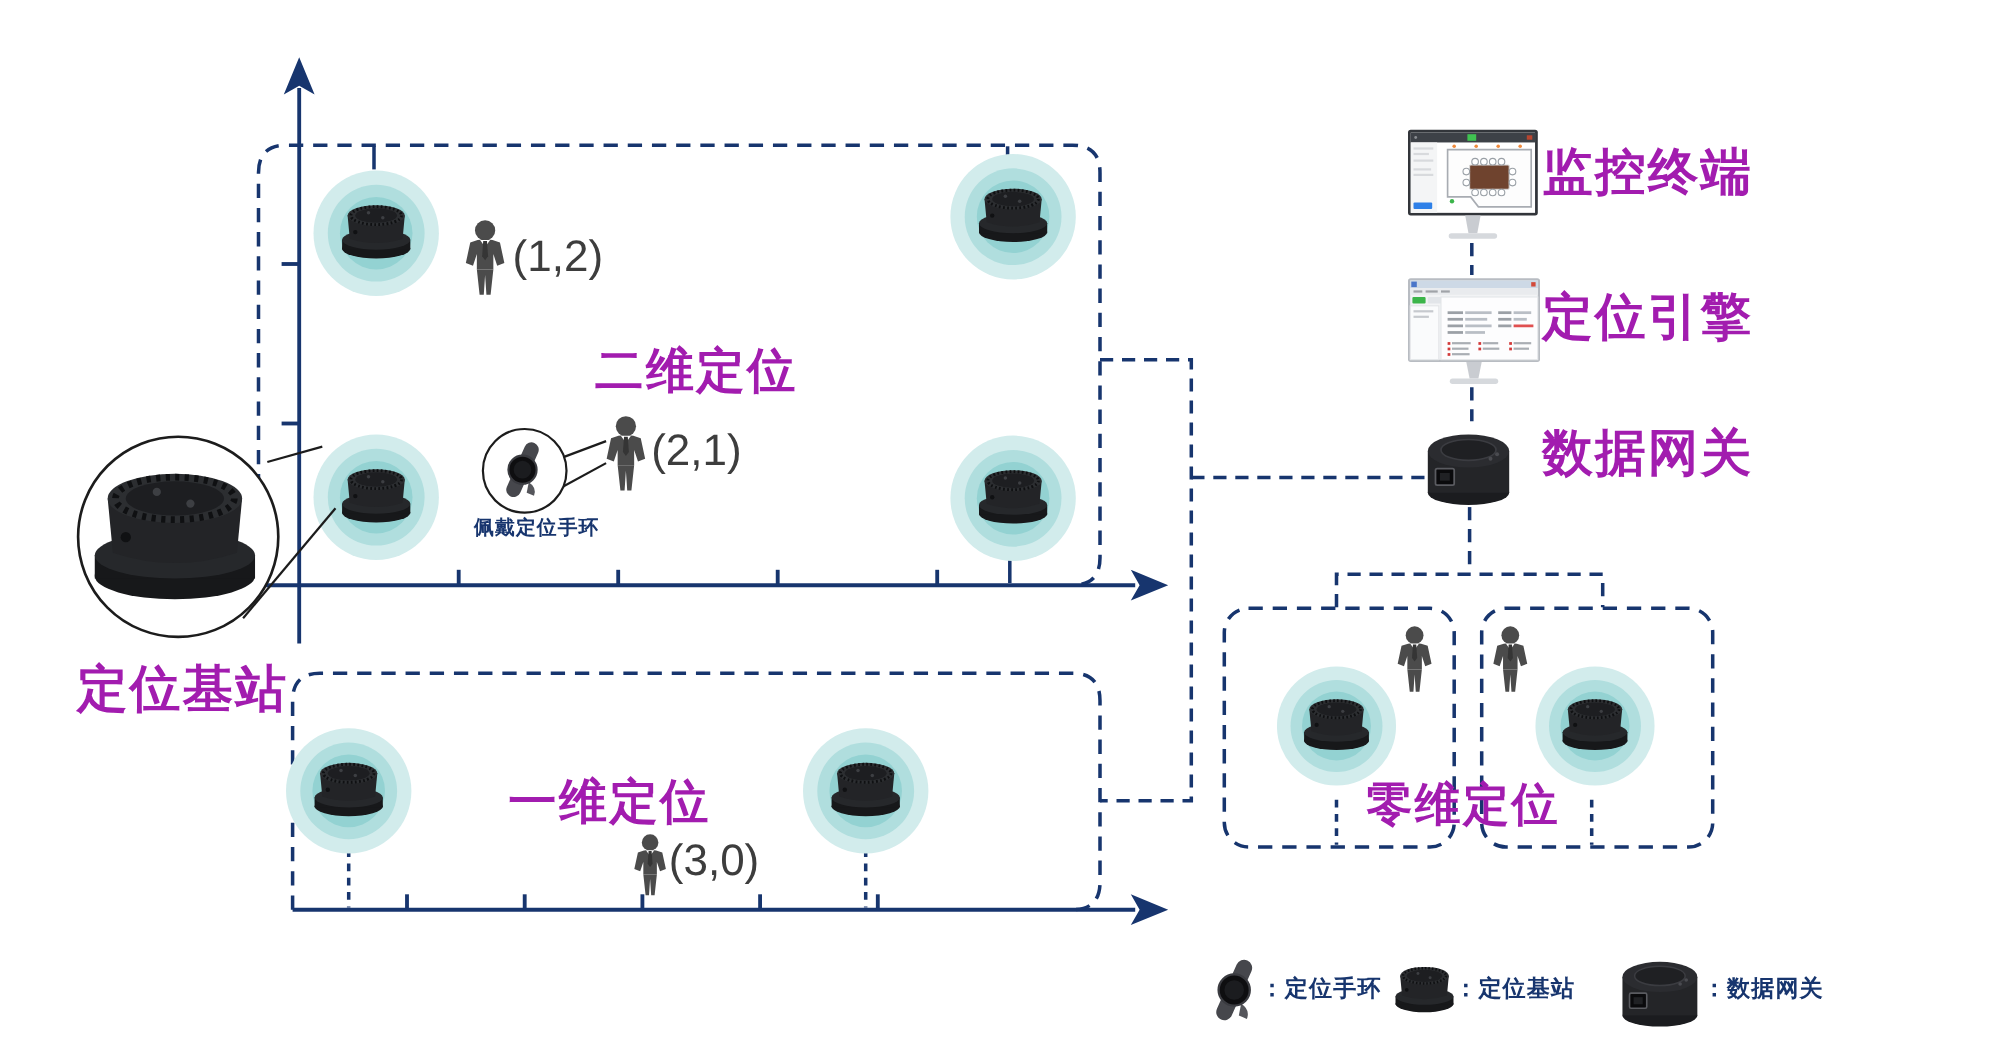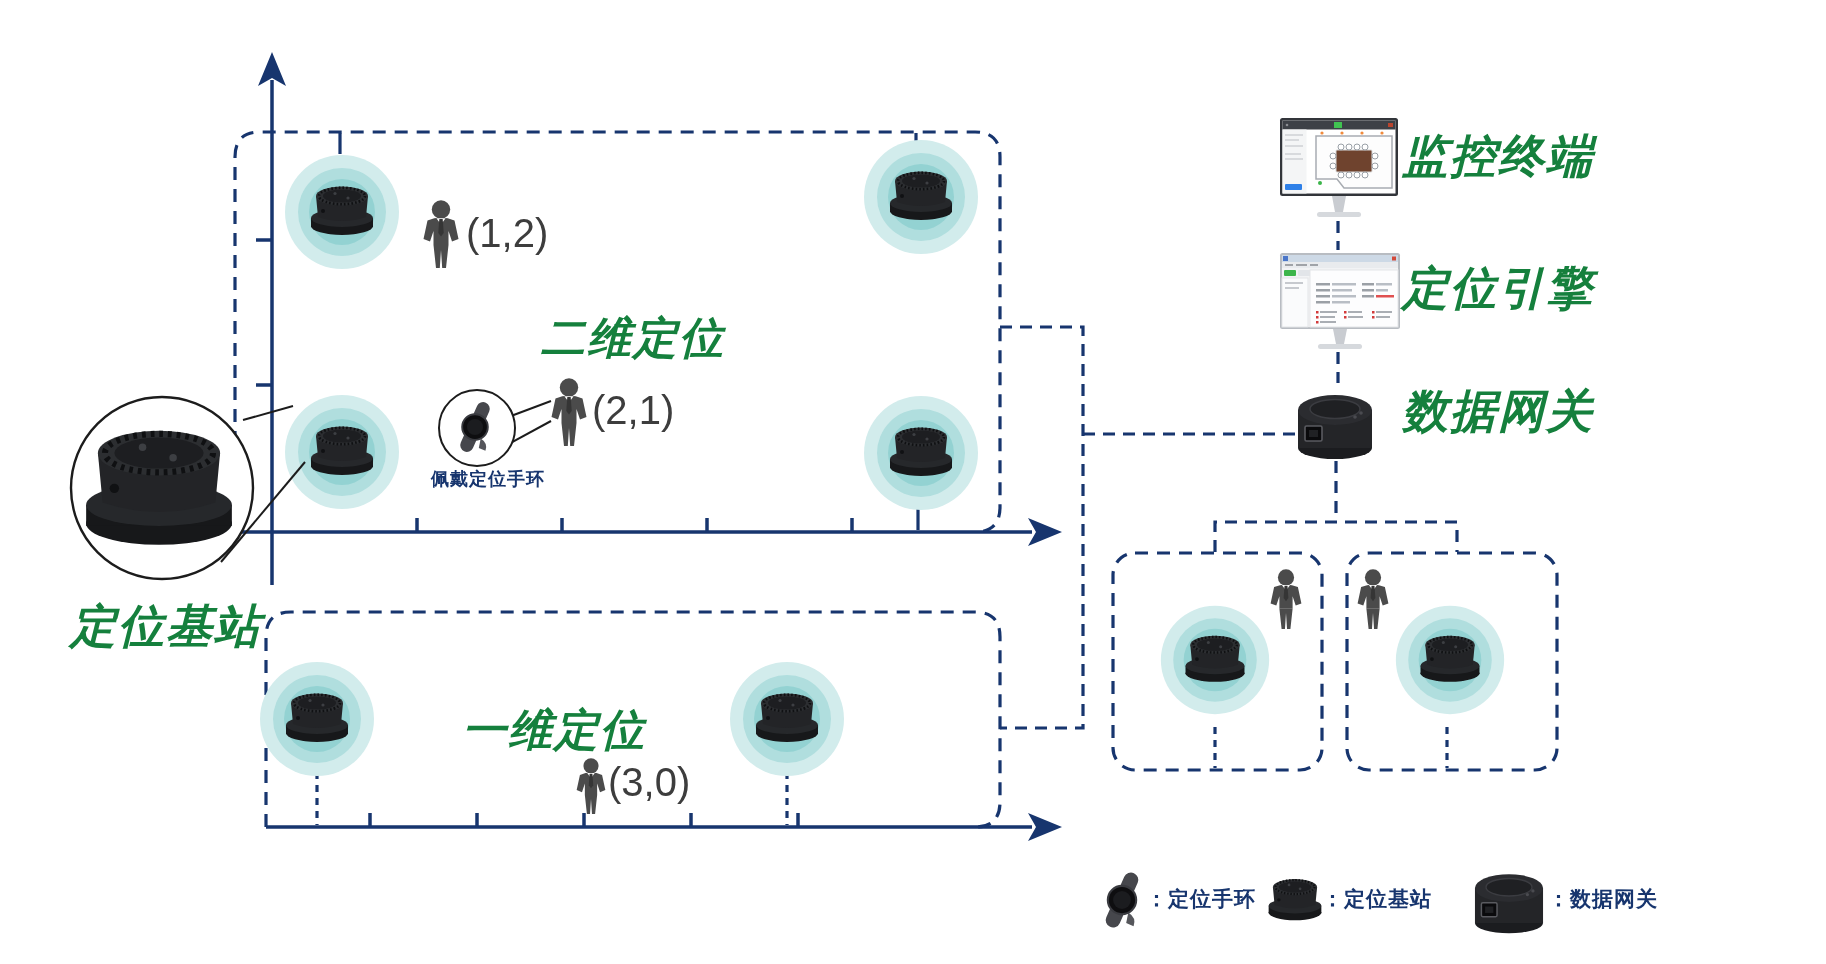--- a/index.html
+++ b/index.html
@@ -1,20 +1,20 @@
 <!DOCTYPE html>
 <html><head>
 <meta charset="utf-8">
 <style>
   html,body{margin:0;padding:0;background:#ffffff;}
   #stage{position:relative;width:1826px;height:964px;background:#ffffff;overflow:hidden;
          font-family:"Liberation Sans","DejaVu Sans",sans-serif;}
   #art{position:absolute;left:0;top:0;}
   .lbl{position:absolute;white-space:nowrap;line-height:1;}
-  .pink{color:#15803d;font-weight:900;letter-spacing:2px;font-style:italic;}
+  .pink{color:#a21caf;font-weight:900;letter-spacing:2px;}
   .navy{color:#17356e;font-weight:700;}
   .coord{color:#3d3d3d;font-weight:400;}
   .f46{font-size:46px;}
   .f44{font-size:44px;margin-top:12px;}
   .f42{font-size:42px;}
   .f40{font-size:40px;}
   .f38{font-size:40px;}
   .f21{font-size:21px;font-weight:700;letter-spacing:1px;}
   .f18{font-size:18px;font-weight:700;letter-spacing:1px;}
 </style>
@@ -250,20 +250,21 @@
 
   <use href="#gwy" transform="translate(1335,424)"></use>
 
   <use href="#band" transform="translate(1122,900) scale(1.05)"></use>
   <use href="#device" transform="translate(1295,899) scale(0.85)"></use>
   <use href="#gwy" transform="translate(1509,901) scale(0.92)"></use>
 </svg>
 
 <div class="lbl pink f44" style="left:541px;top:304px;">二维定位</div>
 <div class="lbl pink f44" style="left:462px;top:696px;">一维定位</div>
+<div class="lbl pink f42" style="left:1242px;top:710px;">零维定位</div>
 <div class="lbl pink f46" style="left:70px;top:603px;">定位基站</div>
 <div class="lbl navy f18" style="left:431px;top:470px;">佩戴定位手环</div>
 
 <div class="lbl coord f40" style="left:466px;top:213px;">(1,2)</div>
 <div class="lbl coord f40" style="left:592px;top:390px;text-align:right;">(2,1)</div>
 <div class="lbl coord f38" style="left:608px;top:762px;">(3,0)</div>
 
 <div class="lbl pink f46" style="left:1402px;top:133px;">监控终端</div>
 <div class="lbl pink f46" style="left:1402px;top:265px;">定位引擎</div>
 <div class="lbl pink f46" style="left:1402px;top:388px;">数据网关</div>

